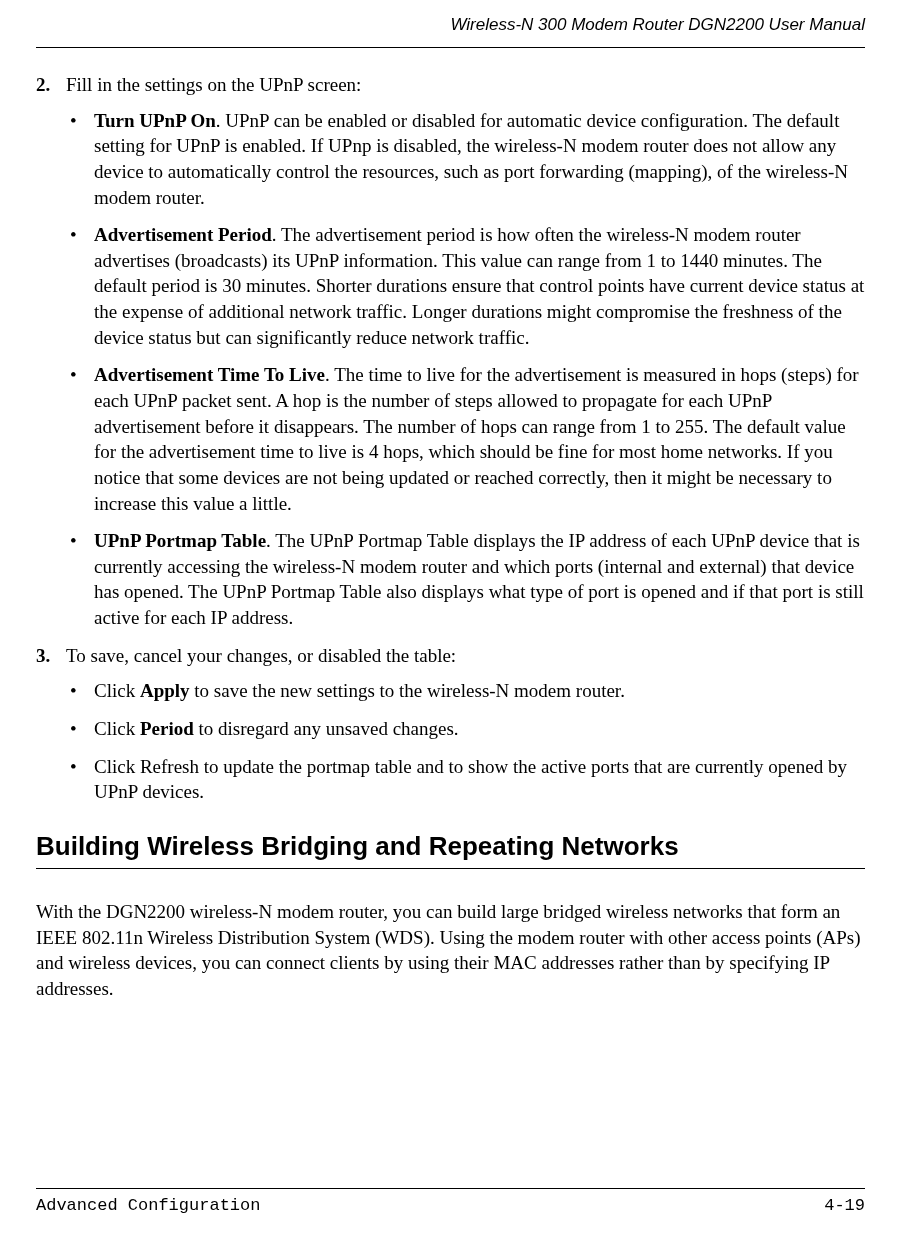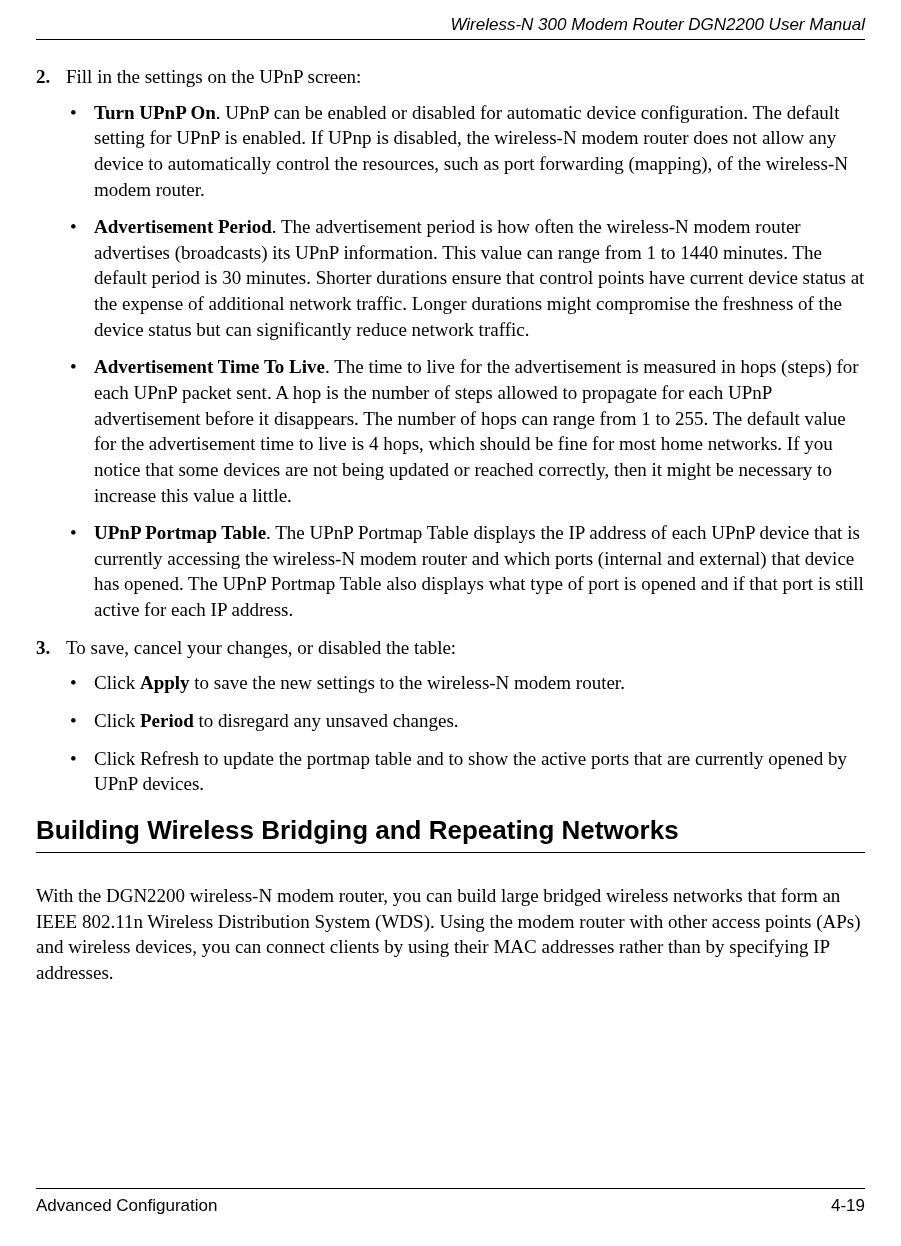--- a/index.html
+++ b/index.html
@@ -17,21 +17,21 @@
       height: 1246px;
       padding: 0 36px;
       position: relative;
     }
     .header {
       text-align: right;
       font-style: italic;
       font-family: Arial, Helvetica, sans-serif;
       font-size: 17px;
       padding-top: 14px;
-      padding-bottom: 2px;
+      padding-bottom: 10px;
       border-bottom: 1.5px solid #000;
       margin-bottom: 24px;
     }
     .step {
       display: flex;
       margin-bottom: 10px;
     }
     .step-num {
       font-weight: bold;
       min-width: 30px;
@@ -54,40 +54,40 @@
     .bullet-content {
       flex: 1;
     }
     .bold {
       font-weight: bold;
     }
     .section-heading {
       font-family: Arial, Helvetica, sans-serif;
       font-weight: bold;
       font-size: 26px;
-      margin-top: 16px;
+      margin-top: 24px;
       margin-bottom: 4px;
       padding-bottom: 4px;
       border-bottom: 1.5px solid #000;
     }
     .section-para {
       margin-top: 30px;
       line-height: 1.35;
     }
     .footer {
       position: absolute;
       bottom: 28px;
       left: 36px;
       right: 36px;
     }
     .footer-line {
       border-top: 1.5px solid #000;
       display: flex;
       justify-content: space-between;
-      font-family: Liberation Sans, sans-serif;
+      font-family: Liberation Mono, monospace;
       font-size: 17px;
       padding-top: 6px;
       margin-top: 6px;
     }
     .footer-version {
       text-align: center;
       font-family: Arial, Helvetica, sans-serif;
       font-style: italic;
       font-size: 17px;
       margin-top: 12px;

